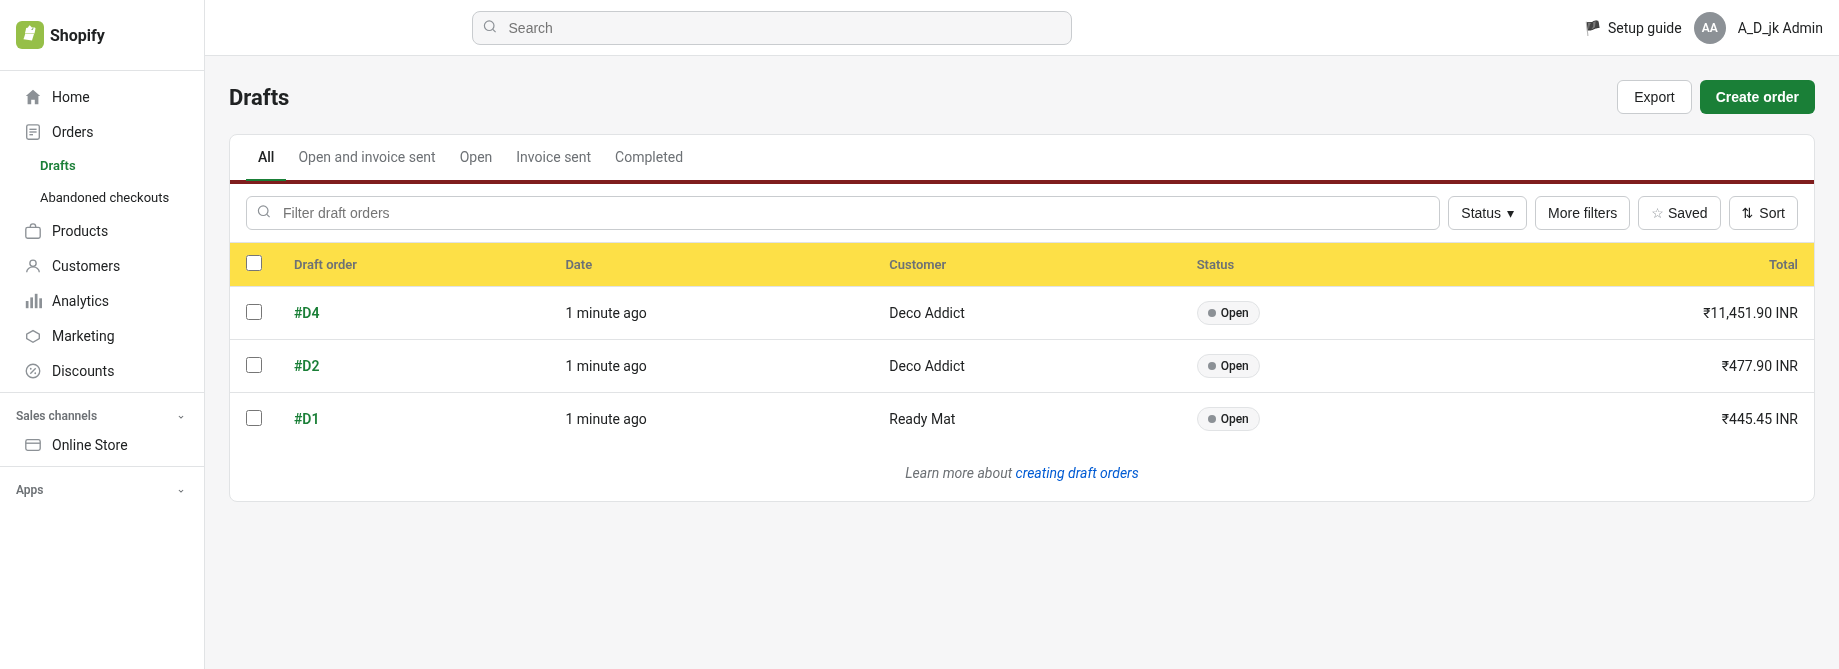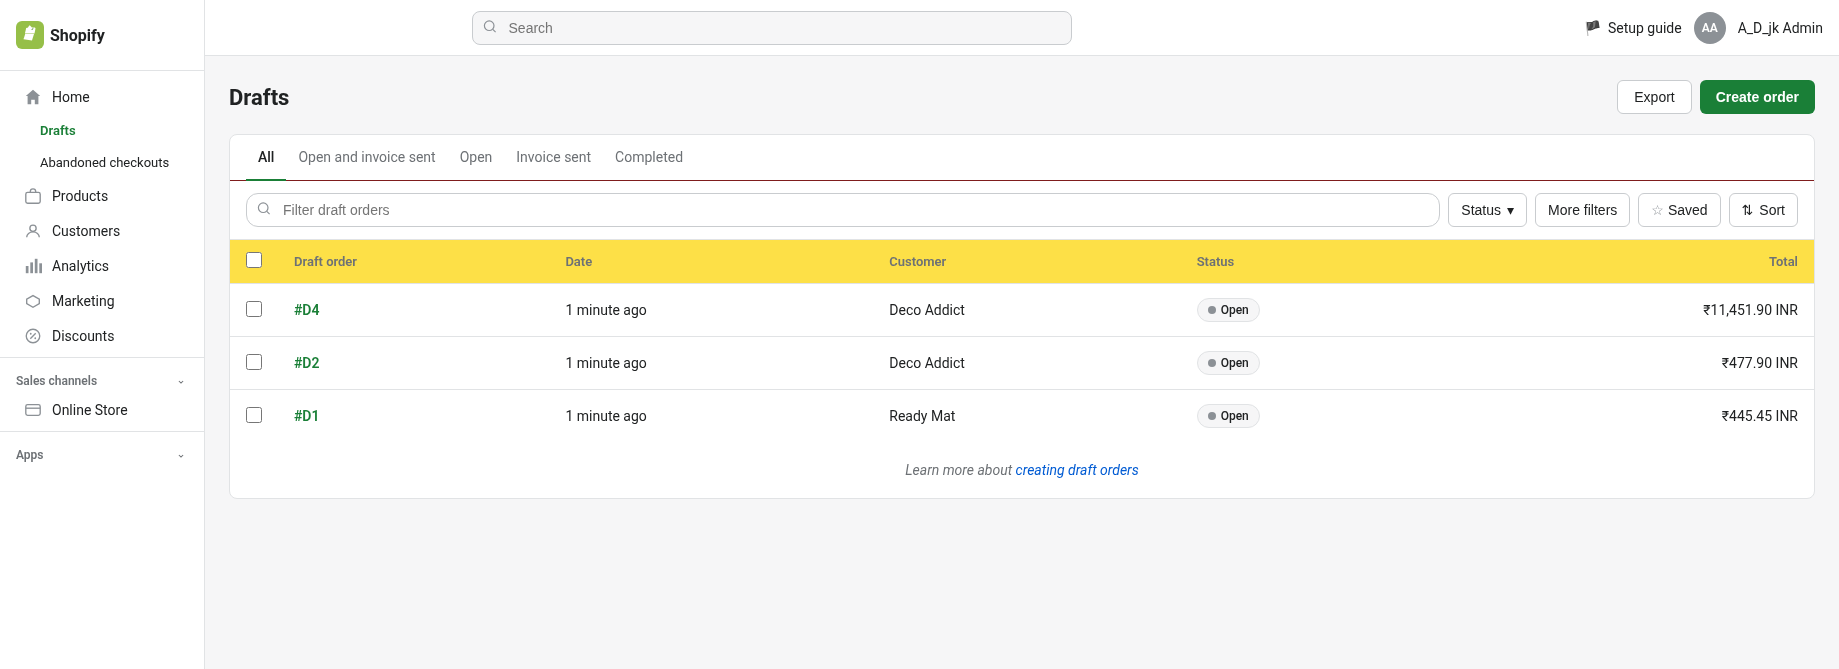--- a/index.html
+++ b/index.html
@@ -40,28 +40,28 @@
     .page-header { display: flex; align-items: center; justify-content: space-between; margin-bottom: 20px; }
     .page-title { font-size: 22px; font-weight: 700; color: #202223; }
     .page-actions { display: flex; gap: 8px; }
     .btn-secondary { padding: 8px 16px; border: 1px solid #c9cccf; border-radius: 6px; background: #fff; color: #202223; font-size: 14px; cursor: pointer; font-weight: 400; }
     .btn-primary { padding: 8px 16px; border: none; border-radius: 6px; background: #1a7f37; color: #fff; font-size: 14px; cursor: pointer; font-weight: 600; }
 
     
     .card { background: #fff; border-radius: 8px; border: 1px solid #e1e3e5; }
 
     
-    .tabs { display: flex; border-bottom: 1px solid #7f1d1d; padding: 0 16px; }
+    .tabs { display: flex; border-bottom: 4px solid #7f1d1d; padding: 0 16px; }
     .tab { padding: 14px 12px; font-size: 14px; color: #6d7175; cursor: pointer; border-bottom: 2px solid transparent; margin-bottom: -1px; }
     .tab.active { color: #202223; border-bottom-color: #1a7f37; font-weight: 500; }
 
     
     .filters-row { display: flex; gap: 8px; padding: 12px 16px; border-bottom: 1px solid #e1e3e5; }
     .filter-search { flex: 1; position: relative; }
-    .filter-search input { width: 100%; padding: 8px 2px 8px 36px; border: 1px solid #c9cccf; border-radius: 12px; font-size: 14px; color: #202223; outline: none; }
+    .filter-search input { width: 100%; padding: 8px 2px 8px 36px; border: 1px solid #c9cccf; border-radius: 6px; font-size: 14px; color: #202223; outline: none; }
     .filter-search-icon { position: absolute; left: 10px; top: 50%; transform: translateY(-50%); color: #8c9196; }
     .filter-btn { display: flex; align-items: center; gap: 6px; padding: 8px 12px; border: 1px solid #c9cccf; border-radius: 6px; background: #fff; color: #202223; font-size: 14px; cursor: pointer; white-space: nowrap; }
     .filter-btn.saved { gap: 4px; }
     .star-icon { color: #8c9196; }
     .sort-icon { color: #202223; }
 
     
     .table { width: 100%; border-collapse: collapse; }
     .table thead th { padding: 12px 16px; text-align: left; font-size: 13px; font-weight: 600; color: #6d7175; border-bottom: 1px solid #e1e3e5; background: #fde047; }
     .table thead th.right { text-align: right; }
@@ -103,20 +103,31 @@
 
       <div class="nav-item">
         <span class="nav-icon">
           <svg width="18" height="18" viewBox="0 0 20 20" fill="none">
             <path d="M10 2L2 9h2v9h4v-5h4v5h4V9h2L10 2z" fill="#8c9196"></path>
           </svg>
         </span>
         <span>Home</span>
       </div>
 
+      <div class="nav-item">
+        <span class="nav-icon">
+          <svg width="18" height="18" viewBox="0 0 20 20" fill="none">
+            <rect x="3" y="2" width="14" height="16" rx="2" stroke="#8c9196" stroke-width="1.5" fill="none"></rect>
+            <line x1="6" y1="7" x2="14" y2="7" stroke="#8c9196" stroke-width="1.5"></line>
+            <line x1="6" y1="10" x2="14" y2="10" stroke="#8c9196" stroke-width="1.5"></line>
+            <line x1="6" y1="13" x2="10" y2="13" stroke="#8c9196" stroke-width="1.5"></line>
+          </svg>
+        </span>
+        <span>Orders</span>
+      </div>
 
       <div class="nav-item sub active-sub">
         <span>Drafts</span>
       </div>
 
       <div class="nav-item sub">
         <span>Abandoned checkouts</span>
       </div>
 
       <div class="nav-item">

